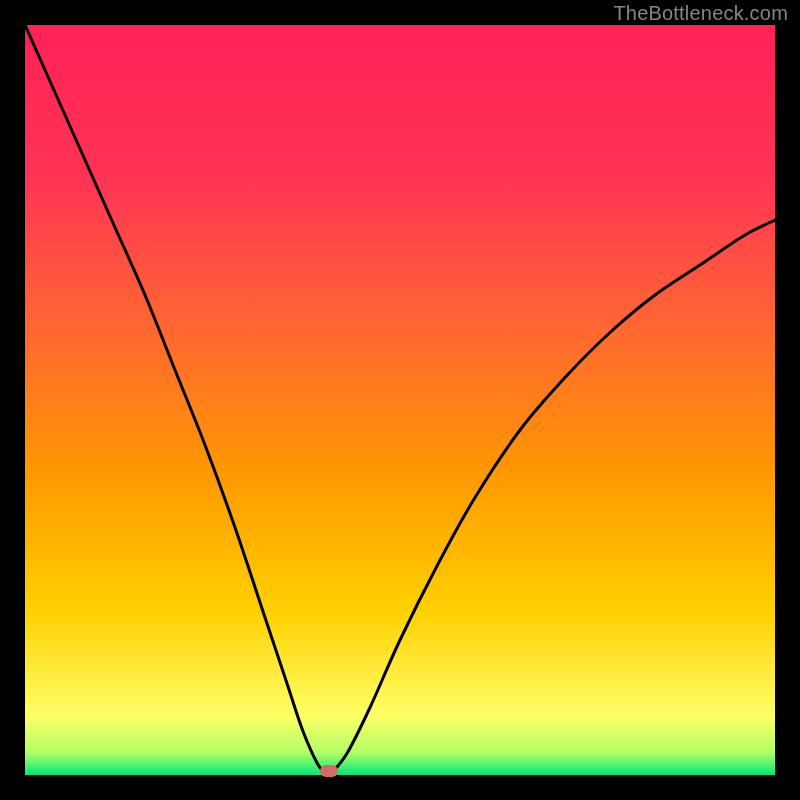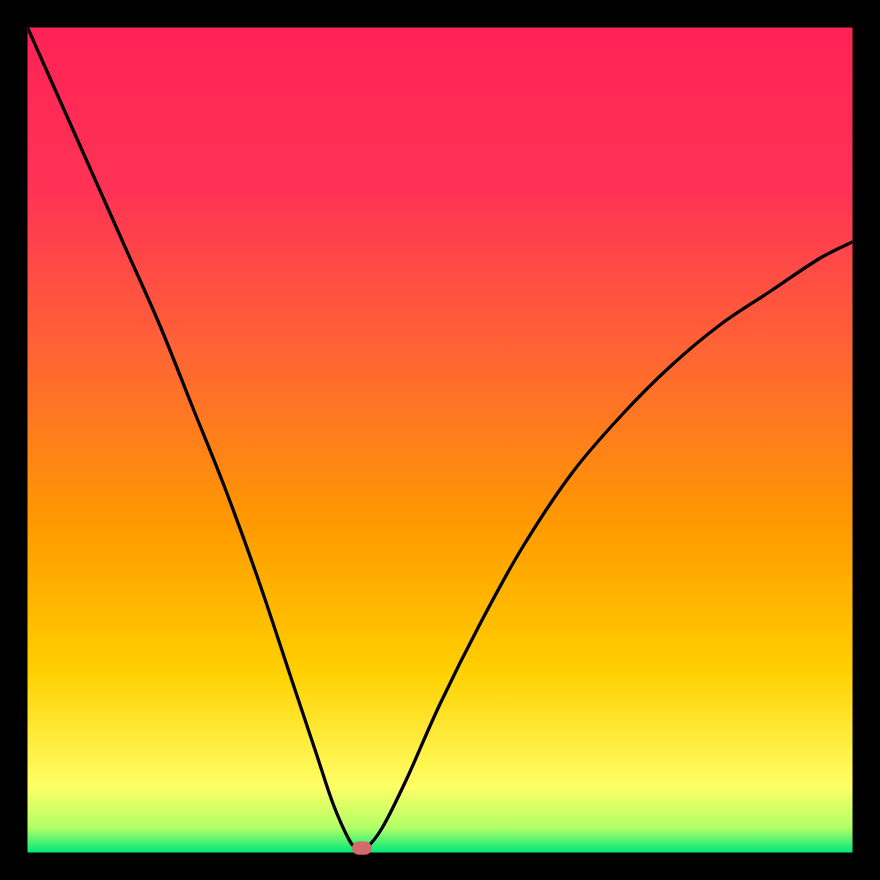--- a/index.html
+++ b/index.html
@@ -63,20 +63,21 @@
     color: #858585;
     font-size: 20px;
     font-weight: 500;
     letter-spacing: 0.2px;
   }
 </style>
 </head>
 <body>
 
 <div class="frame">
+  <div class="watermark">TheBottleneck.com</div>
   <div class="plot">
     <div class="bg-gradient"></div>
     <svg class="curve" viewBox="0 0 750 750" preserveAspectRatio="none">
       <path id="curve-path" fill="none" stroke="#000" stroke-width="3" stroke-linecap="round" stroke-linejoin="round" d="M 0.00 0.00 C 5.00 11.25, 20.00 45.00, 30.00 67.50 C 40.00 90.00, 50.00 112.50, 60.00 135.00 C 70.00 157.50, 80.00 180.00, 90.00 202.50 C 100.00 225.00, 110.00 246.25, 120.00 270.00 C 130.00 293.75, 140.00 320.00, 150.00 345.00 C 160.00 370.00, 170.00 393.75, 180.00 420.00 C 190.00 446.25, 200.00 473.75, 210.00 502.50 C 220.00 531.25, 231.25 566.25, 240.00 592.50 C 248.75 618.75, 256.25 641.25, 262.50 660.00 C 268.75 678.75, 272.50 691.88, 277.50 705.00 C 282.50 718.13, 288.75 731.88, 292.50 738.75 C 296.25 745.63, 297.50 745.00, 300.00 746.25 C 302.50 747.50, 303.75 749.38, 307.50 746.25 C 311.25 743.13, 316.25 738.13, 322.50 727.50 C 328.75 716.88, 336.25 701.25, 345.00 682.50 C 353.75 663.75, 363.75 638.75, 375.00 615.00 C 386.25 591.25, 400.00 563.75, 412.50 540.00 C 425.00 516.25, 436.25 495.00, 450.00 472.50 C 463.75 450.00, 480.00 425.00, 495.00 405.00 C 510.00 385.00, 525.00 368.75, 540.00 352.50 C 555.00 336.25, 570.00 321.25, 585.00 307.50 C 600.00 293.75, 615.00 281.25, 630.00 270.00 C 645.00 258.75, 660.00 250.00, 675.00 240.00 C 690.00 230.00, 707.50 217.50, 720.00 210.00 C 732.50 202.50, 745.00 197.50, 750.00 195.00"></path>
     </svg>
     <div class="marker" id="marker" style="left: 303.75px; top: 746.25px;"></div>
   </div>
 </div>
 
 </body></html>

